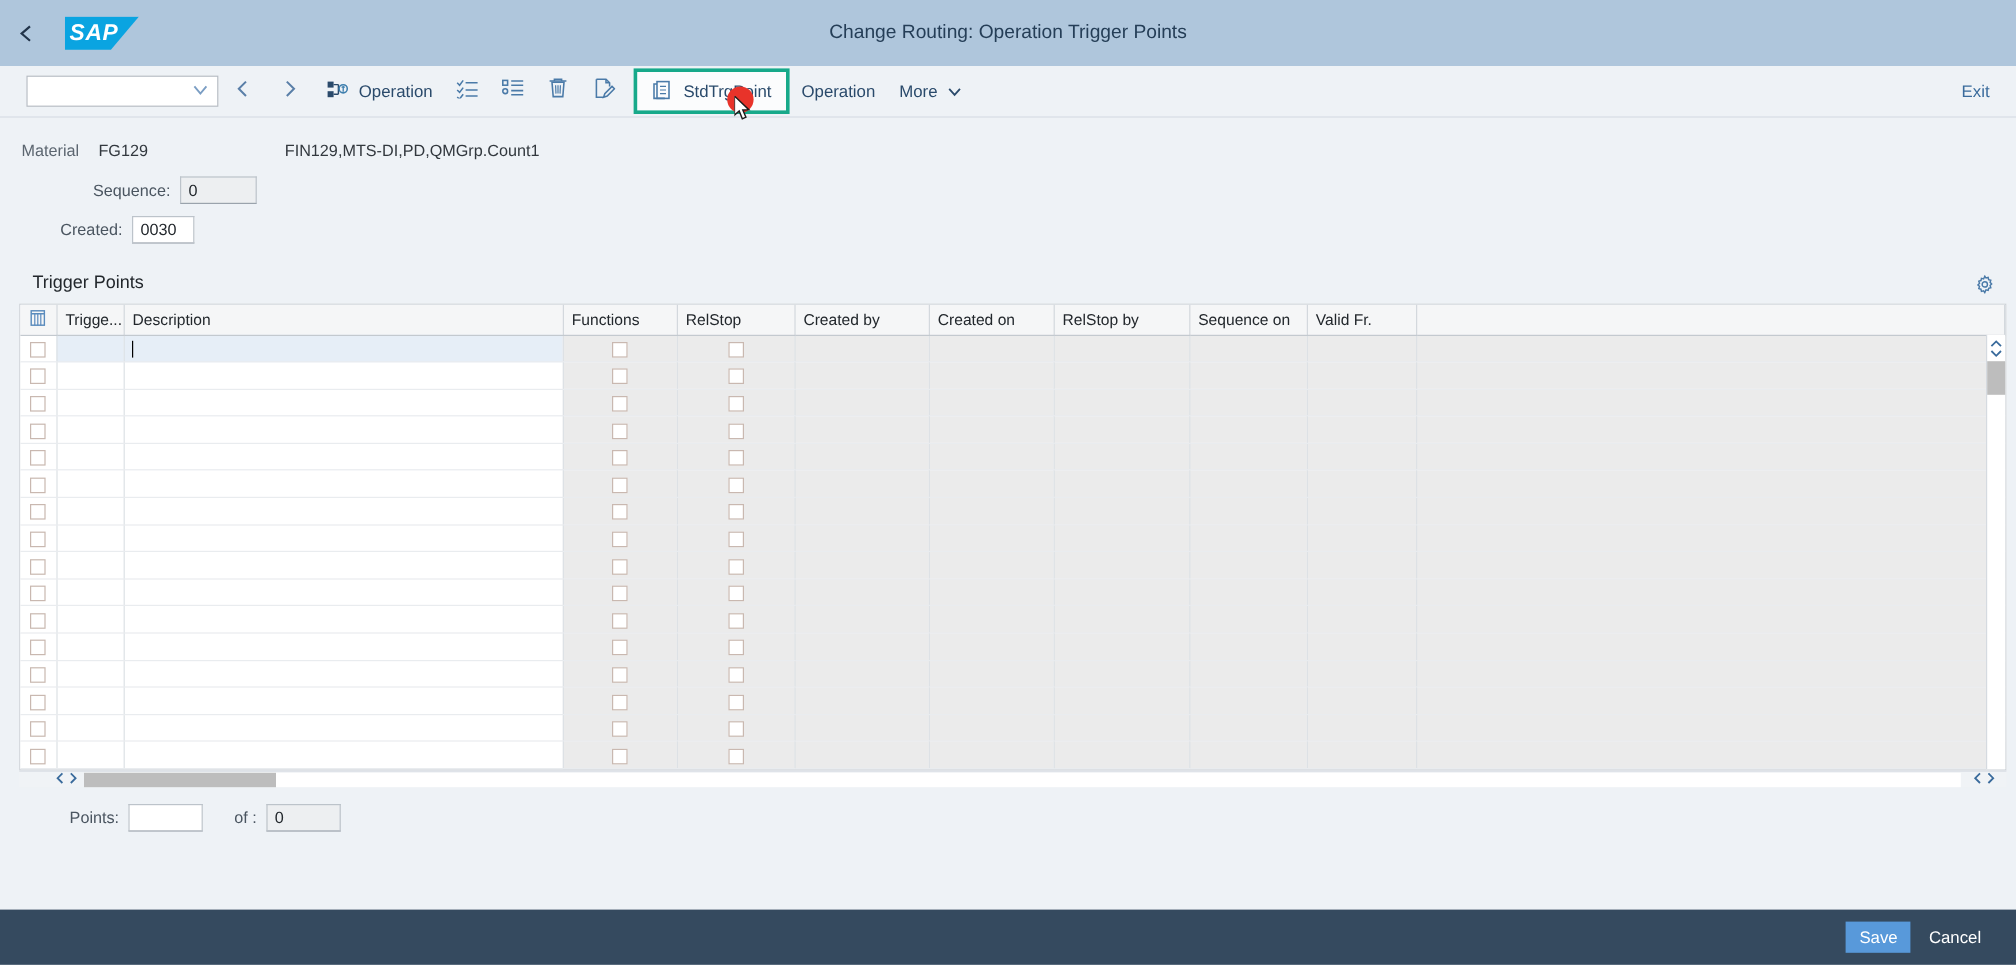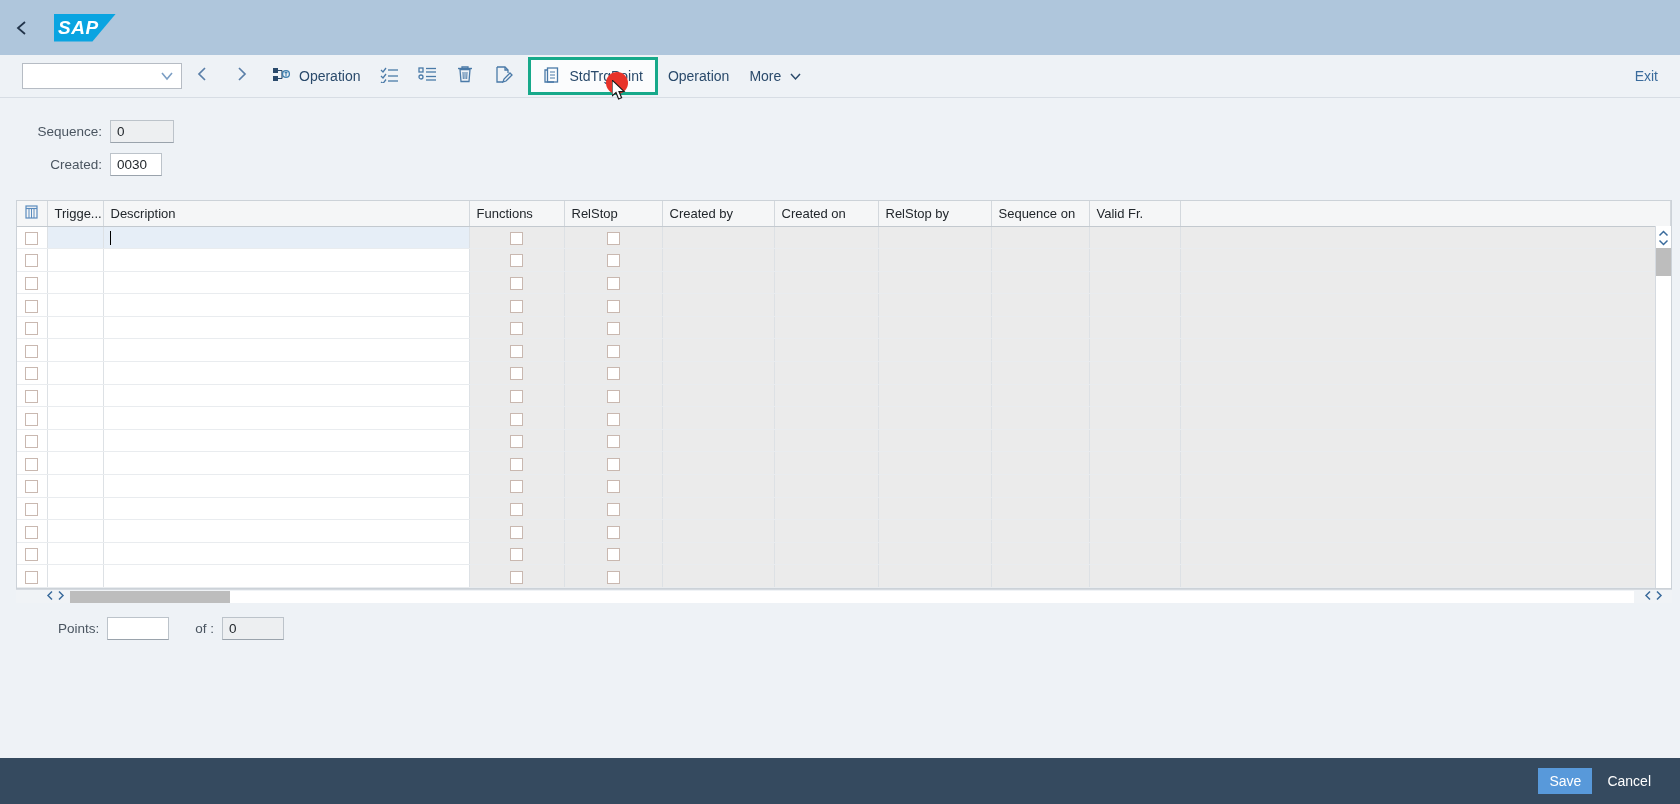--- a/index.html
+++ b/index.html
@@ -362,20 +362,21 @@
   <div class="back-chevron">
     <span>
       <svg width="18" height="18" viewBox="0 0 18 18">
           <polyline points="12,3 5,9 12,15" fill="none" stroke="#22344a" stroke-width="1.8"></polyline>
         </svg>
     </span>
   </div>
   <div class="sap-logo">
     <span>SAP</span>
   </div>
+  <div class="shell-title">Change Routing: Operation Trigger Points</div>
 </div>
 
 <div class="toolbar">
 
   <div class="tb-select">
     <span class="chev">
       <svg width="14" height="10" viewBox="0 0 14 10">
           <polyline points="2,2 7,8 12,2" fill="none" stroke="#7b9ec4" stroke-width="1.6"></polyline>
         </svg>
     </span>
@@ -492,35 +493,41 @@
 
 <div class="cursor-dot"></div>
 <div class="cursor-arrow">
   <svg width="17" height="22" viewBox="0 0 17 22">
     <polygon points="0,0 0,16 4,12.5 6.6,19 9.6,17.7 7,11.6 12,11.4" fill="#ffffff" stroke="#1a1a1a" stroke-width="1.2"></polygon>
   </svg>
 </div>
 
 <div class="info">
 
-
-  <div class="info-row" style="margin-top:6px;">
+  <div class="info-row">
+    <span class="info-lbl material">Material</span>
+    <span class="mat-val">FG129</span>
+    <span class="mat-desc">FIN129,MTS-DI,PD,QMGrp.Count1</span>
+  </div>
+
+  <div class="info-row" style="margin-top:6px;padding-left:40px;">
     <span class="info-lbl">Sequence:</span>
     <span class="fld w-seq">0</span>
   </div>
 
   <div class="info-row" style="margin-top:6px;">
     <span class="info-lbl">Created:</span>
     <span class="fld w-act">0030</span>
   </div>
 
 </div>
 
 <div class="tp-section">
 
+  <div class="tp-title">Trigger Points</div>
 
   <div class="gear-icon">
     <svg width="16" height="16" viewBox="0 0 16 16">
       <path d="M8 1.2l1 1.5 1.8-.5.4 1.8 1.8.5-.6 1.8 1.3 1.3-1.3 1.3.6 1.8-1.8.5-.4 1.8-1.8-.5L8 14.8l-1-1.5-1.8.5-.4-1.8-1.8-.5.6-1.8L2.3 8.4l1.3-1.3-.6-1.8 1.8-.5.4-1.8 1.8.5z" fill="none" stroke="#4a7aa8" stroke-width="1.2"></path>
       <circle cx="8" cy="8" r="2.2" fill="none" stroke="#4a7aa8" stroke-width="1.2"></circle>
     </svg>
   </div>
 
   <div class="table-wrap">
     <table class="grid">

